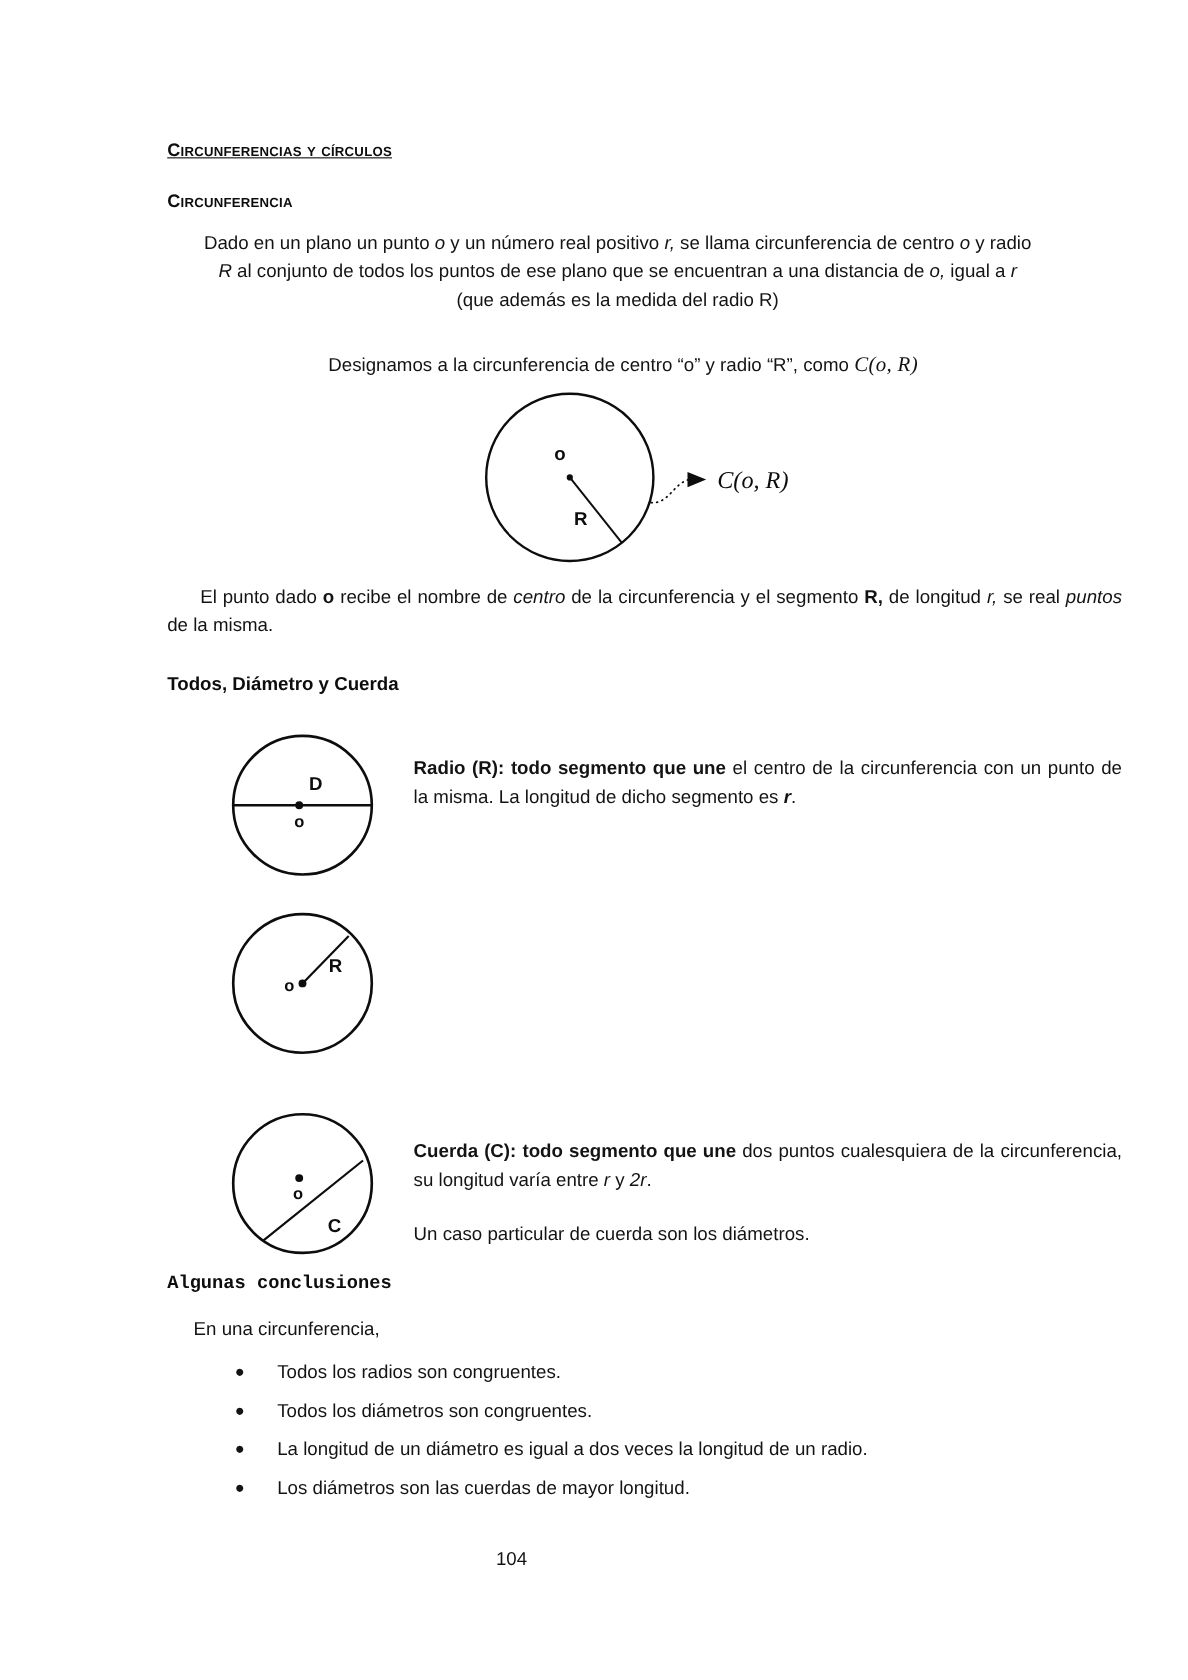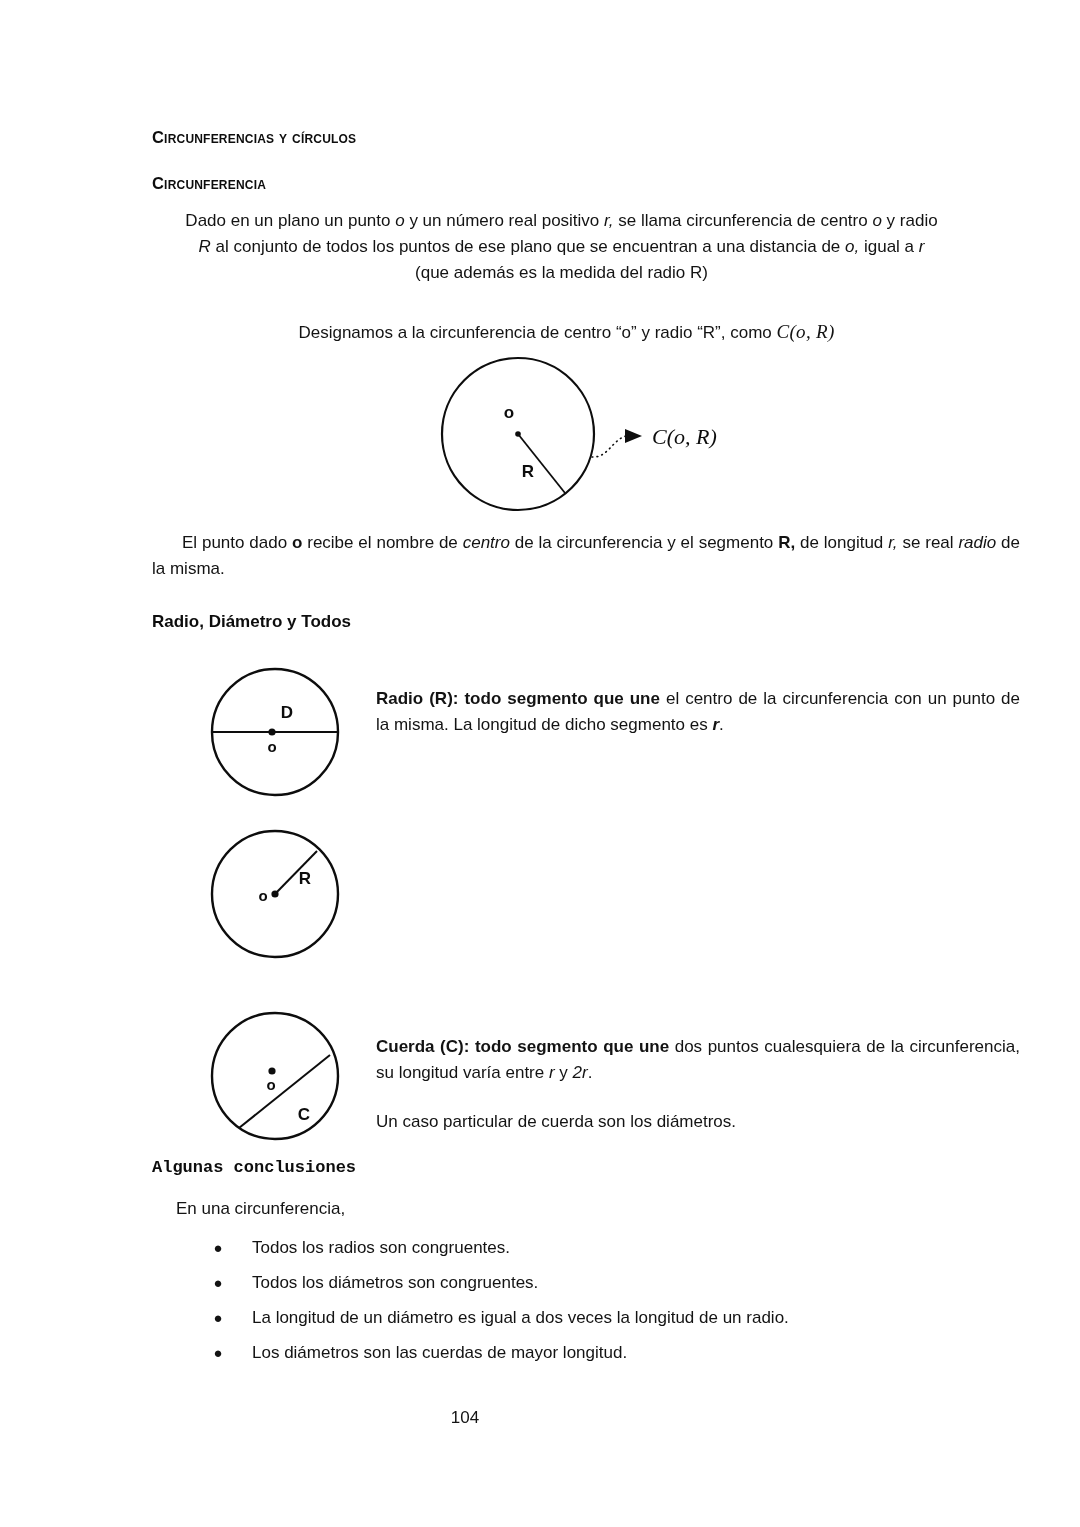--- a/index.html
+++ b/index.html
@@ -25,21 +25,21 @@
 
   
   .smallcaps-head {
     font-variant: small-caps;
     font-weight: bold;
     font-size: 16.5px;
     letter-spacing: 0.2px;
     color: #0d0d0d;
     margin: 0;
   }
-  .h-doc { margin-top: 0px; }
+  .h-doc { margin-top: 0px; text-decoration: underline; }
 
   .bold-head {
     font-weight: bold;
     font-size: 17px;
     color: #0d0d0d;
     margin: 0;
   }
 
   
   .para {
@@ -180,25 +180,25 @@
       <line x1="98" y1="82" x2="145" y2="141" stroke="#0d0d0d" stroke-width="1.8"></line>
       <text x="89" y="66" class="fig-label" text-anchor="middle">o</text>
       <text x="108" y="125" class="fig-label" text-anchor="middle">R</text>
       <path d="M 172 105 C 188 106 192 88 206 84" fill="none" stroke="#0d0d0d" stroke-width="1.6" stroke-linecap="round" stroke-dasharray="0.8 4.2"></path>
       <polygon points="205,77 222,84 205,91" fill="#0d0d0d"></polygon>
       <text x="232" y="92" class="math-svg">C(o, R)</text>
     </svg>
   </div>
 
   <div class="blk" id="centro-para">
-    <p class="para justify indent-first"><span>El punto dado </span><span class="bd">o</span><span> recibe el nombre de </span><span class="it">centro</span><span> de la circunferencia y el segmento </span><span class="bd">R,</span><span> de longitud </span><span class="it">r,</span><span> se real </span><span class="it">radio</span><span> de la misma.</span></p>
+    <p class="para justify indent-first"><span>El punto dado </span><span class="bd">o</span><span> recibe el nombre de </span><span class="it">centro</span><span> de la circunferencia y el segmento </span><span class="bd">R,</span><span> de longitud </span><span class="it">r,</span><span> se real </span><span class="it">puntos</span><span> de la misma.</span></p>
   </div>
 
   <div class="blk" id="rdc-head">
-    <p class="bold-head">Radio, Diámetro y Todos</p>
+    <p class="bold-head">Todos, Diámetro y Cuerda</p>
   </div>
 
   <div class="row" id="row-radio">
     <div class="fig-cell">
       <svg width="200" height="160" viewBox="0 0 200 160">
         <circle cx="88" cy="72" r="63" fill="none" stroke="#0d0d0d" stroke-width="2.4"></circle>
         <line x1="25" y1="72" x2="151" y2="72" stroke="#0d0d0d" stroke-width="2.2"></line>
         <circle cx="85" cy="72" r="3.6" fill="#0d0d0d"></circle>
         <text x="100" y="58" class="fig-label" text-anchor="middle">D</text>
         <text x="85" y="92" class="fig-label-sm" text-anchor="middle">o</text>

